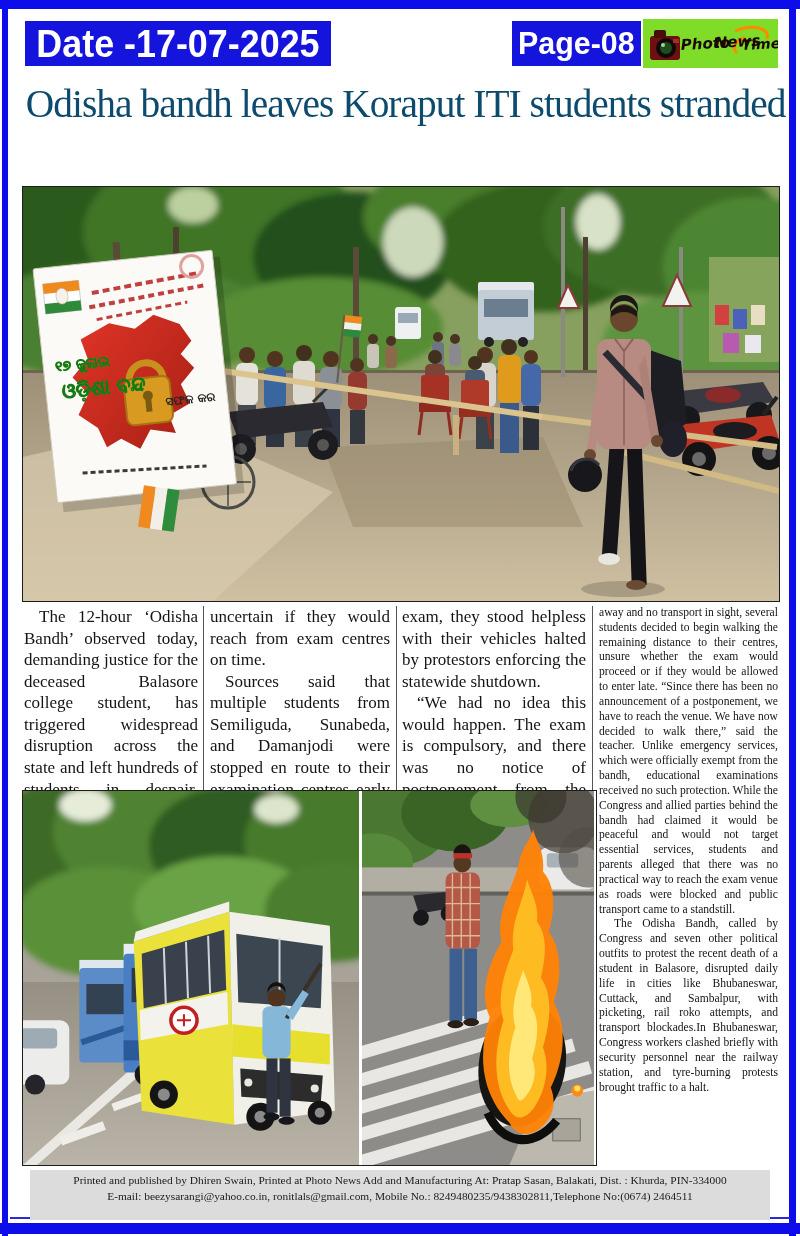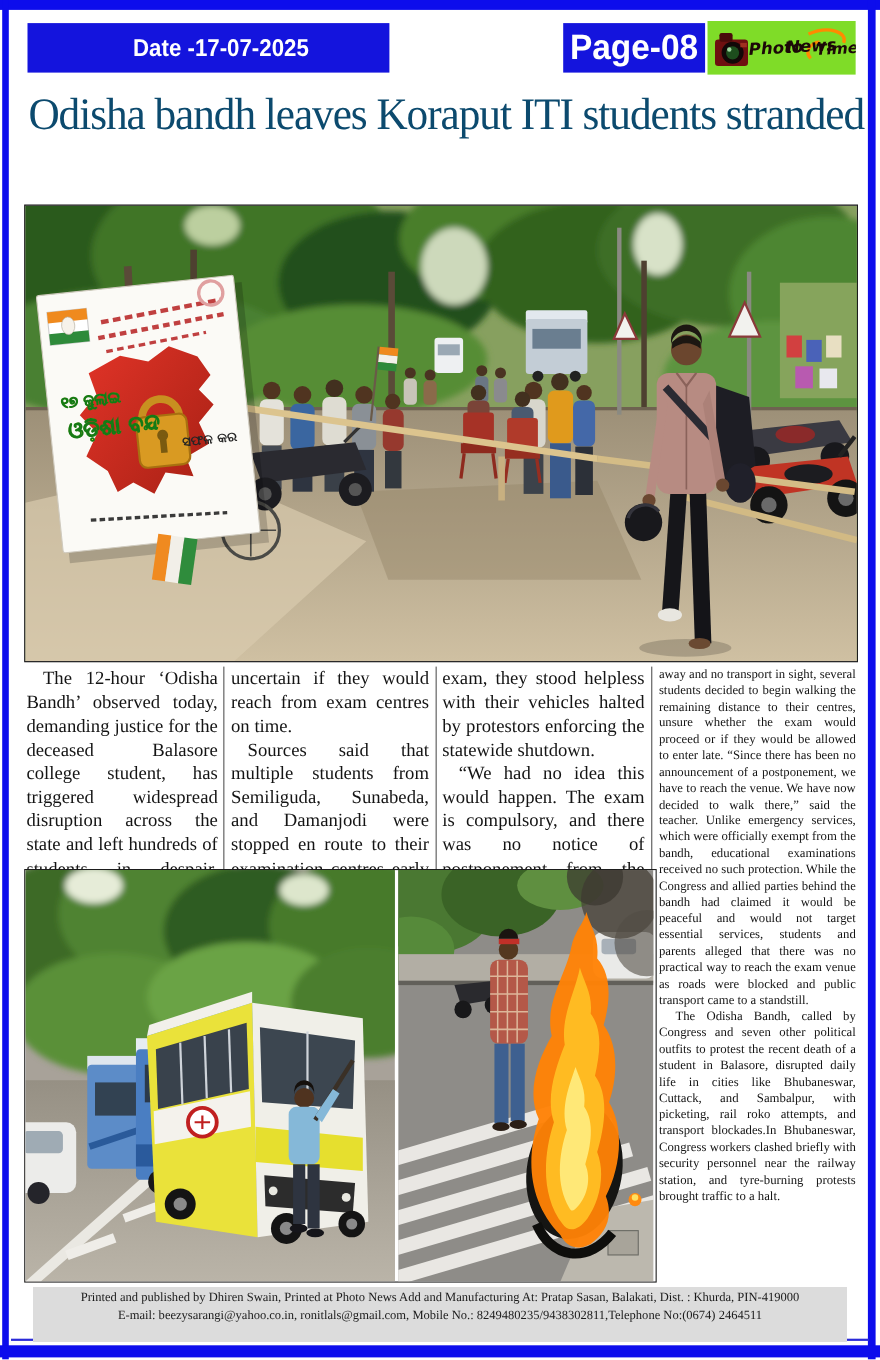--- a/index.html
+++ b/index.html
@@ -12,21 +12,21 @@
   .b-top{left:0;top:0;width:800px;height:9px;background:#0d0dec;}
   .b-left{left:2px;top:0;width:6px;height:1236px;background:#0d0dec;}
   .b-right{left:789px;top:0;width:7px;height:1236px;background:#0d0dec;}
   .b-bottom{left:0;top:1223px;width:800px;height:11px;background:#0d0dec;}
   .bottom-line{left:10px;top:1217px;width:780px;height:2px;background:#2a2ad8;}
 
   .hdr-box{
     background:#1414dd;color:#fff;display:flex;align-items:center;justify-content:center;
     font-family:"Liberation Sans", sans-serif;font-weight:bold;
   }
-  .date-box{left:25px;top:21px;width:306px;height:45px;font-size:22px;padding-left:23px;}
+  .date-box{left:25px;top:21px;width:306px;height:45px;font-size:39px;}
   .date-box span{display:inline-block;transform:scaleX(.92);white-space:nowrap;}
   .page-box{left:512px;top:21px;width:129px;height:45px;font-size:32px;}
   .page-box span{display:inline-block;transform:scaleX(.95);white-space:nowrap;}
   .logo-box{left:643px;top:19px;width:135px;height:49px;}
 
   .headline{
     left:10px;top:80px;width:780px;text-align:center;color:#0c4a6e;
     font-size:41px;line-height:1.17;letter-spacing:-1px;font-weight:400;
   }
   .headline .hl{display:inline-block;transform:scaleX(.96);white-space:nowrap;}
@@ -495,15 +495,15 @@
       <path d="M152 320 C132 295 134 258 144 228 C136 205 146 178 154 158 C150 132 164 110 168 88 C172 102 180 112 178 130 C190 145 186 168 182 186 C196 205 190 235 184 255 C192 275 186 300 175 315 C166 327 157 327 152 320 Z" fill="#ffbb22"></path>
       <path d="M158 305 C146 285 148 258 156 235 C150 215 158 195 164 178 C168 190 174 198 172 214 C182 228 178 250 173 266 C179 280 174 295 167 303 C162 309 160 309 158 305 Z" fill="#ffe877"></path>
       <path d="M128 320 a 46 64 10 0 0 70 8" fill="none" stroke="#0e0e0c" stroke-width="9"></path>
       <circle cx="219" cy="298" r="6" fill="#ff8a10"></circle>
         <circle cx="219" cy="296" r="3" fill="#ffe060"></circle>
     </g>
   </svg>
 </div>
 
 <div class="abs footer">
-  <div>Printed and published by Dhiren Swain, Printed at Photo News Add and Manufacturing At: Pratap Sasan, Balakati, Dist. : Khurda, PIN-419000</div>
+  <div>Printed and published by Dhiren Swain, Printed at Photo News Add and Manufacturing At: Pratap Sasan, Balakati, Dist. : Khurda, PIN-334000</div>
   <div>E-mail: beezysarangi@yahoo.co.in, ronitlals@gmail.com, Mobile No.: 8249480235/9438302811,Telephone No:(0674) 2464511</div>
 </div>
 
 </body></html>

